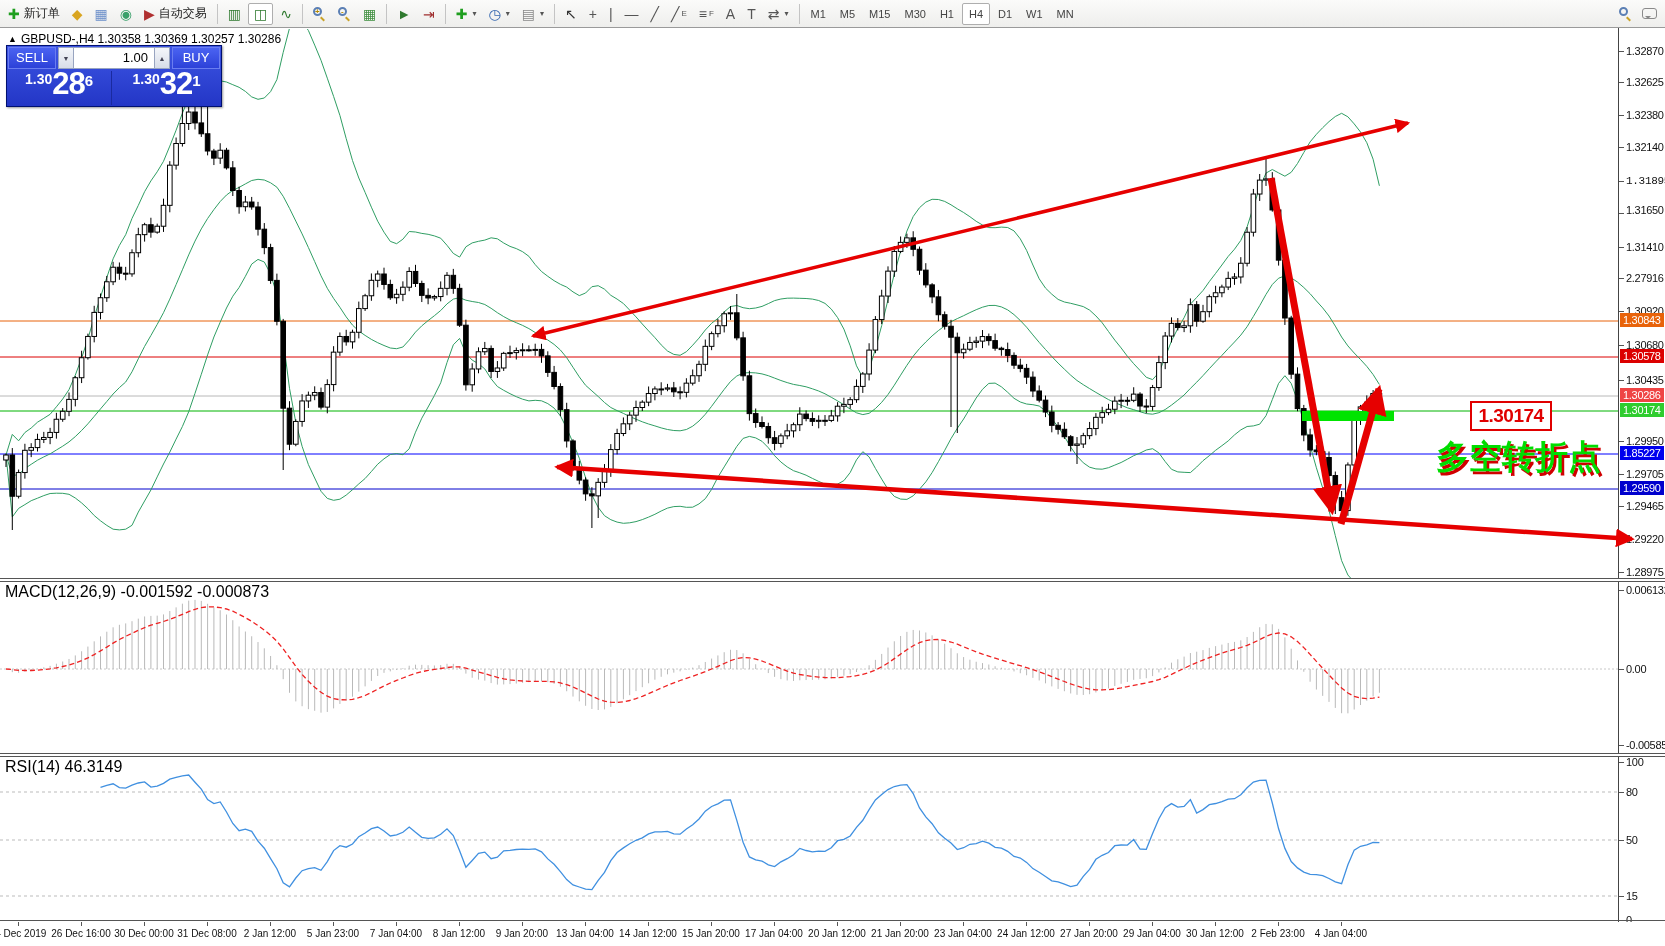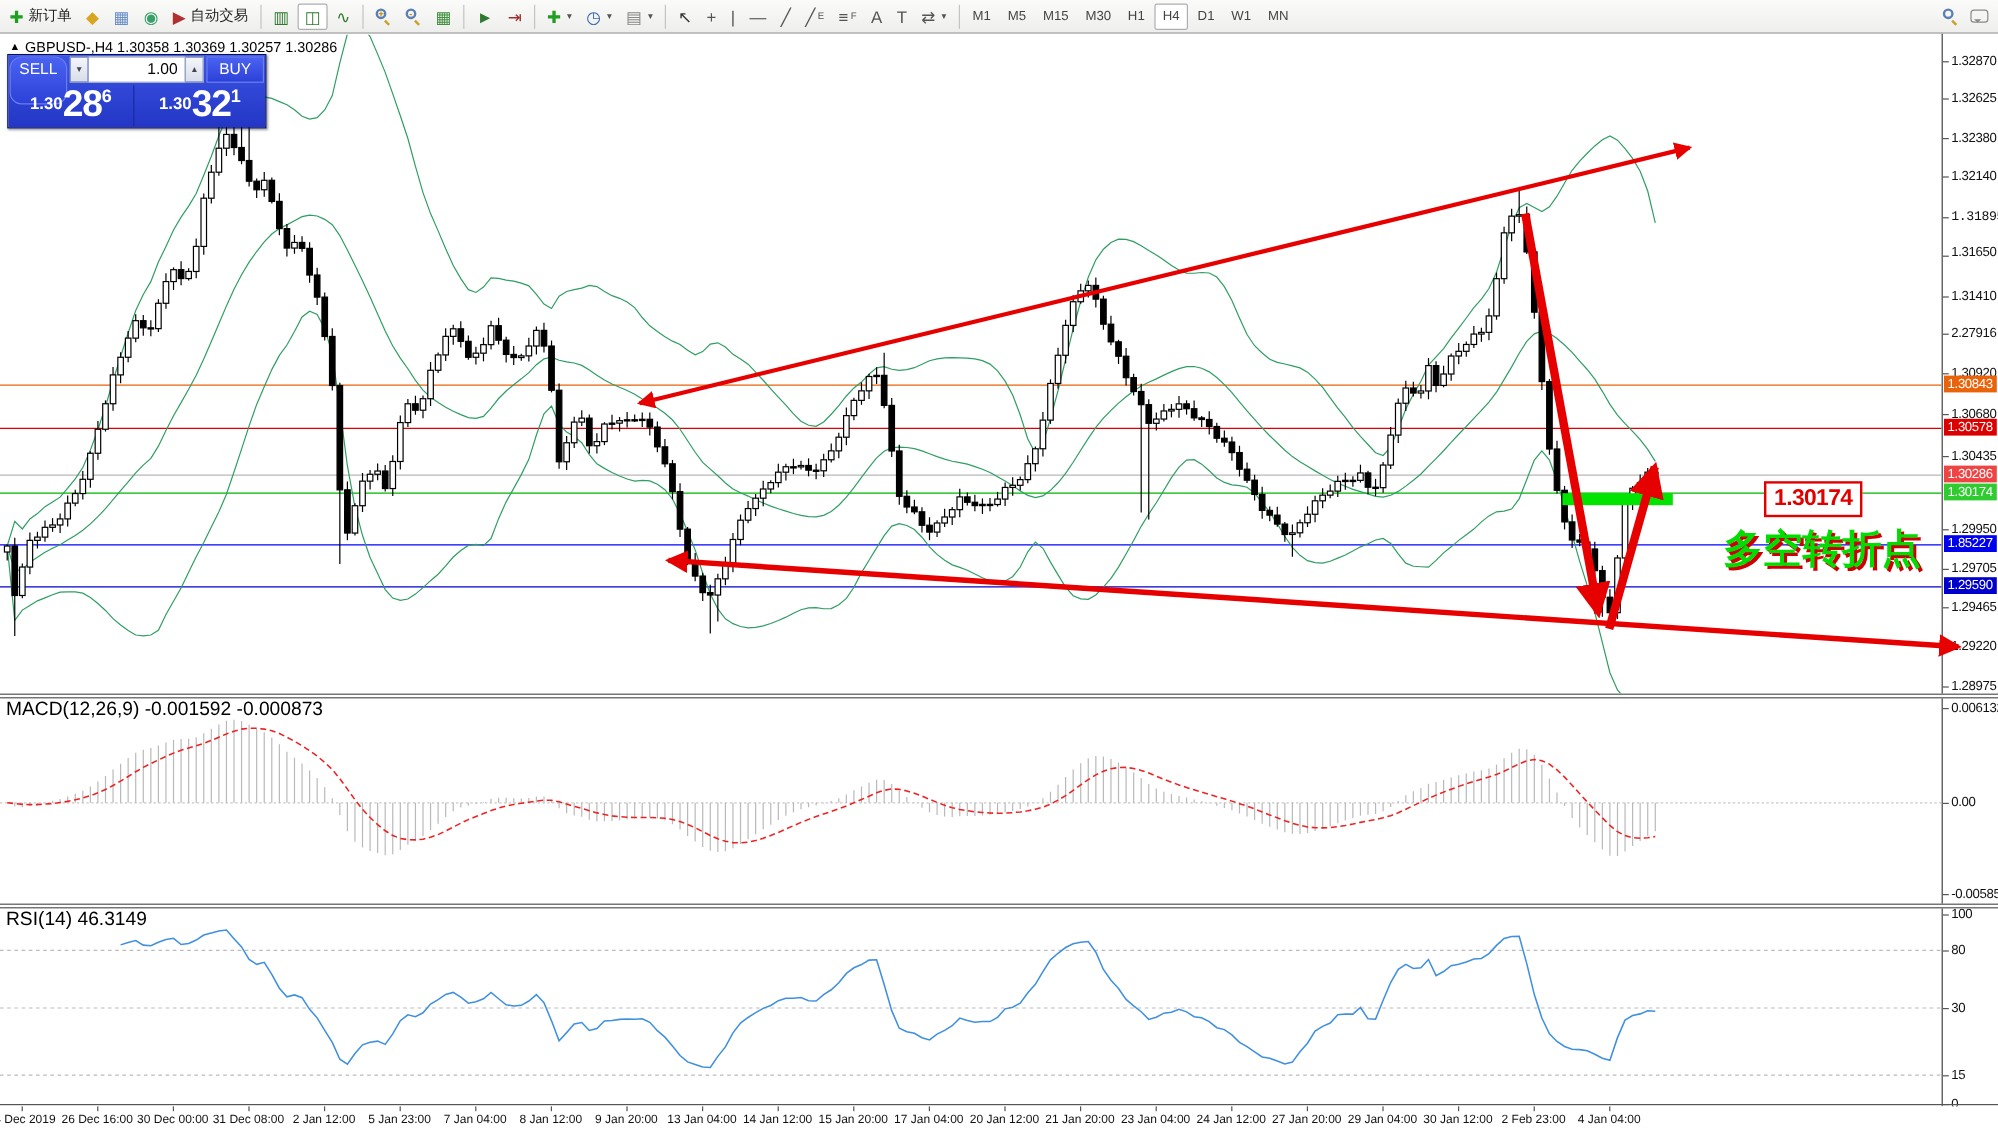--- a/index.html
+++ b/index.html
@@ -36,28 +36,28 @@
   
   #time-axis{position:absolute;left:0;top:922px;width:1665px;height:24px;background:#fff;z-index:2;}
   .t-label{position:absolute;top:6px;font-size:10px;color:#111;transform:translateX(-50%);white-space:nowrap;}
   .t-tick{position:absolute;top:0;width:1px;height:4px;background:#555;}
   
   #trade-panel{position:absolute;left:6px;top:45px;width:214px;height:60px;z-index:10;border:1px solid #001070;
      background:linear-gradient(#3d55e4,#2336c6);box-shadow:1px 1px 2px rgba(0,0,0,.4);}
   .tp-row1{position:absolute;left:0;top:0;width:100%;height:24px;display:flex;}
   .tp-btn{background:linear-gradient(#4a63f2,#2c41d8);border:1px solid #6a7df0;color:#fff;font-size:13px;
      text-align:center;line-height:20px;box-sizing:border-box;}
-  #sell-btn{position:absolute;left:1px;top:1px;width:48px;height:40px;border-radius:10px;}
+  #sell-btn{position:absolute;left:1px;top:1px;width:48px;height:22px;}
   #buy-btn{position:absolute;left:165px;top:1px;width:48px;height:22px;}
   #vol-spin{position:absolute;left:51px;top:1px;width:112px;height:22px;display:flex;}
   .spin-btn{width:16px;height:22px;background:linear-gradient(#f4f6fa,#d8dde8);border:1px solid #98a4c0;color:#445;
      font-size:7px;text-align:center;line-height:22px;box-sizing:border-box;}
   #vol-box{flex:1;background:#fff;border-top:1px solid #98a4c0;border-bottom:1px solid #98a4c0;color:#000;
      font-size:13px;text-align:right;padding:2px 6px 0 0;box-sizing:border-box;}
-  .tp-price{position:absolute;top:25px;height:34px;color:#fff;display:flex;align-items:center;justify-content:center;padding-bottom:2px;box-sizing:border-box;}
+  .tp-price{position:absolute;top:25px;height:34px;color:#fff;display:flex;align-items:flex-start;justify-content:center;padding-bottom:2px;box-sizing:border-box;}
   #sell-price{left:0;width:105px;border-right:1px solid #1a2aa0;}
   #buy-price{left:106px;width:107px;}
   .p-small{font-size:14px;font-weight:bold;margin-bottom:3px;}
   .p-big{font-size:31px;font-weight:bold;line-height:26px;letter-spacing:-1px;}
   .p-sup{font-size:15px;font-weight:bold;align-self:flex-start;margin-top:1px;}
   
   #price-box{position:absolute;left:1470px;top:401px;width:78px;height:26px;border:2px solid #e00000;background:#fff;
      color:#e00000;font-size:19px;font-weight:600;text-align:center;line-height:25px;z-index:7;letter-spacing:-0.5px;}
   #cn-note{position:absolute;left:1436px;top:440px;font-size:33px;font-weight:bold;color:#00dd00;
      text-shadow:2.5px 2.5px 0 #d00000;z-index:7;white-space:nowrap;line-height:34px;}
@@ -960,21 +960,21 @@
       <div class="tick-label" style="top: 562px;">0.006132</div>
       <div class="tick" style="top: 641px;"></div>
       <div class="tick-label" style="top: 641px;">0.00</div>
       <div class="tick" style="top: 717px;"></div>
       <div class="tick-label" style="top: 717px;">-0.00585</div>
       <div class="tick" style="top: 734px;"></div>
       <div class="tick-label" style="top: 734px;">100</div>
       <div class="tick" style="top: 764px;"></div>
       <div class="tick-label" style="top: 764px;">80</div>
       <div class="tick" style="top: 812px;"></div>
-      <div class="tick-label" style="top: 812px;">30</div>
+      <div class="tick-label" style="top: 812px;">50</div>
       <div class="tick" style="top: 868px;"></div>
       <div class="tick-label" style="top: 868px;">15</div>
       <div class="tick" style="top: 892px;"></div>
       <div class="tick-label" style="top: 892px;">0</div>
       <div class="badge" style="top: 293px; background: rgb(232, 99, 10);">1.30843</div>
       <div class="badge" style="top: 329px; background: rgb(220, 0, 0);">1.30578</div>
       <div class="badge" style="top: 368px; background: #ef4444;">1.30286</div>
       <div class="badge" style="top: 383px; background: rgb(46, 204, 46);">1.30174</div>
       <div class="badge" style="top: 426px; background: rgb(0, 0, 238);">1.85227</div>
       <div class="badge" style="top: 461px; background: rgb(0, 0, 205);">1.29590</div>

